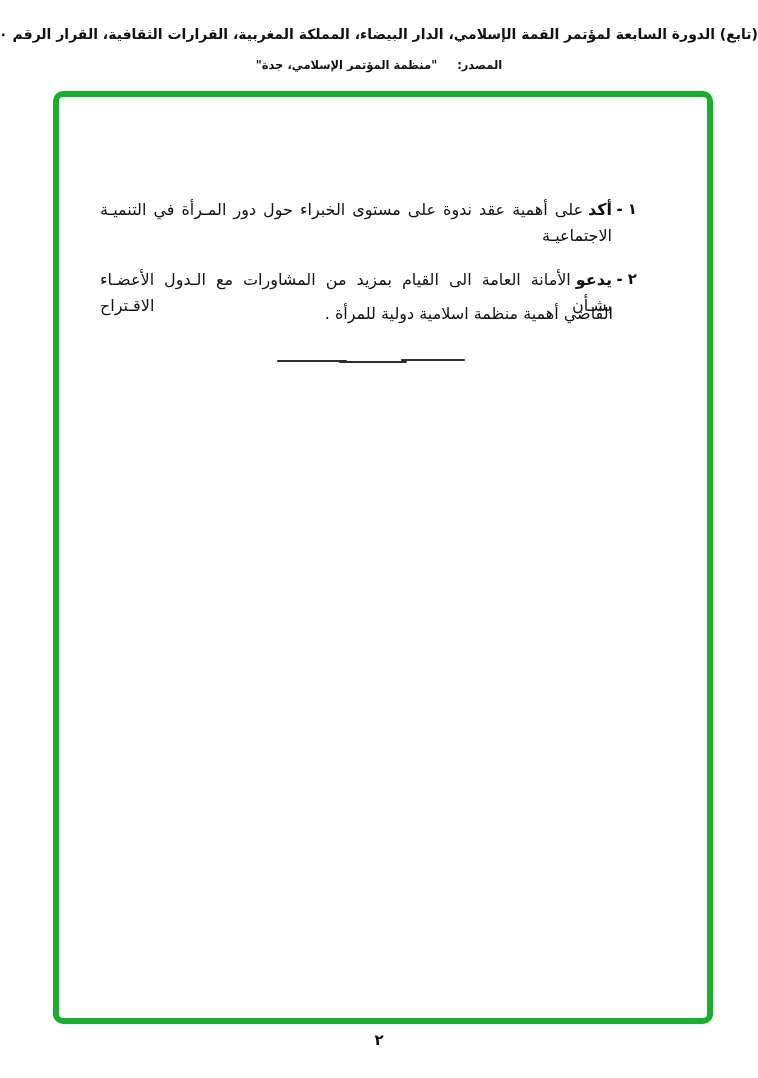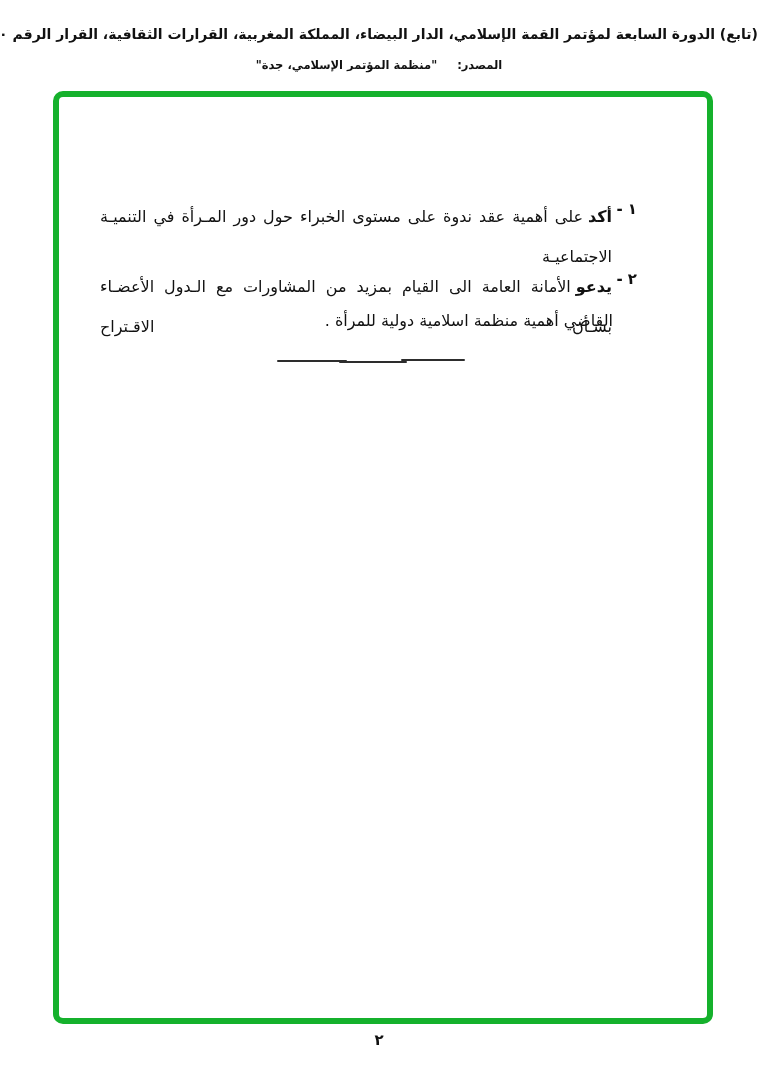--- a/index.html
+++ b/index.html
@@ -47,21 +47,21 @@
     font-size:15px; font-weight:bold;
     white-space:nowrap;
   }
   .n1 { top:200px; right:121px; }
   .n2 { top:270px; right:121px; }
 
   .line {
     position:absolute;
     direction:rtl;
     font-size:16px;
-    line-height:40px;
+    line-height:26px;
     white-space:nowrap;
   }
   .just {
     white-space:normal;
     text-align:justify;
     text-align-last:justify;
     width:512px;
   }
   .line b { font-weight:bold; margin-left:5px; }
   .i1l1 { top:197px; right:146px; }

